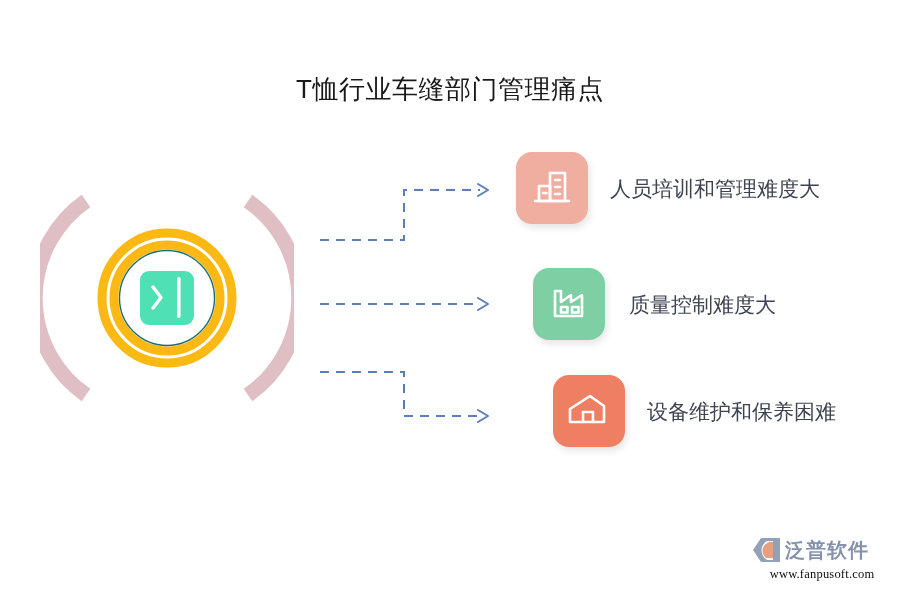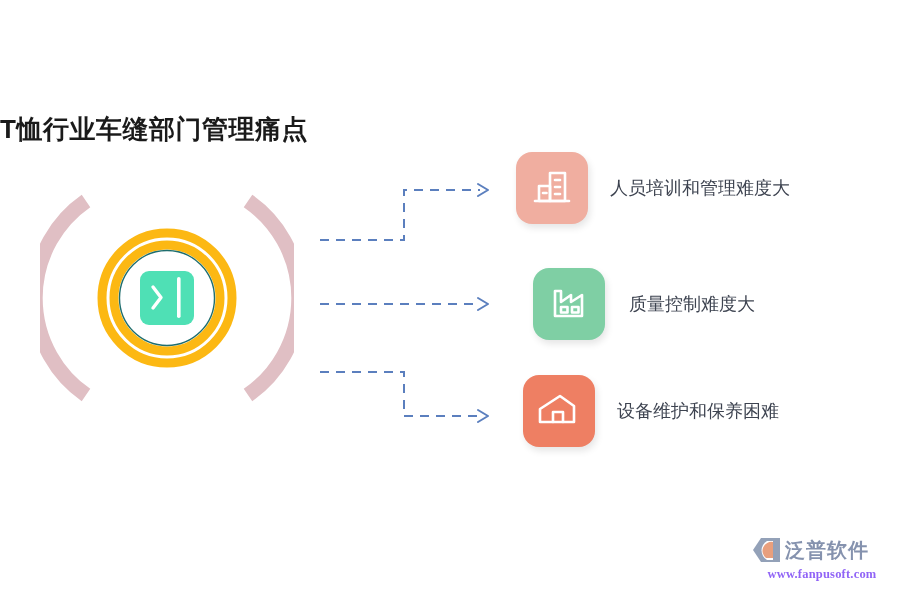--- a/index.html
+++ b/index.html
@@ -20,27 +20,26 @@
     height: 600px;
     background: #ffffff;
   }
 
   
   .title {
     position: absolute;
     left: 0;
     top: 72px;
     width: 900px;
-    text-align: left;
+    text-align: center;
     font-size: 26px;
-    font-weight: bold;
+    font-weight: normal;
     color: #1a1a1a;
     letter-spacing: 0.5px;
     white-space: nowrap;
-    margin-top: 40px;
   }
 
   
   .emblem {
     position: absolute;
     left: 40px;
     top: 193px;
     width: 254px;
     height: 210px;
   }
@@ -57,37 +56,37 @@
   }
 
   
   .item {
     position: absolute;
     display: flex;
     align-items: center;
   }
   .item-1 { left: 516px; top: 152px; }
   .item-2 { left: 533px; top: 268px; }
-  .item-3 { left: 523px; top: 375px; }
+  .item-3 { left: 553px; top: 375px; }
 
   .badge {
     width: 72px;
     height: 72px;
     border-radius: 16px;
     display: flex;
     align-items: center;
     justify-content: center;
     box-shadow: 2px 4px 7px rgba(0,0,0,0.10);
     flex: 0 0 auto;
   }
   .badge svg { display: block; }
 
   .item-label {
     margin-left: 22px;
-    font-size: 18px;
+    font-size: 21px;
     color: #3d4350;
     white-space: nowrap;
     line-height: 1;
   }
   .item-2 .item-label { margin-left: 24px; }
   .item-3 .item-label { margin-left: 22px; }
 
   
   .watermark {
     position: absolute;
@@ -107,22 +106,22 @@
     font-size: 20px;
     font-weight: bold;
     color: #7f8daa;
     letter-spacing: 1px;
     line-height: 1;
   }
   .wm-url {
     margin-top: 3px;
     text-align: center;
     font-size: 12.5px;
-    font-weight: bold;
-    color: #8b5cf6;
+    font-weight: normal;
+    color: #000000;
     letter-spacing: 0.2px;
     font-family: "Liberation Serif", "DejaVu Serif", serif;
   }
 </style>
 </head>
 <body>
 
 <div id="slide">
 
   <div class="title">T恤行业车缝部门管理痛点</div>

